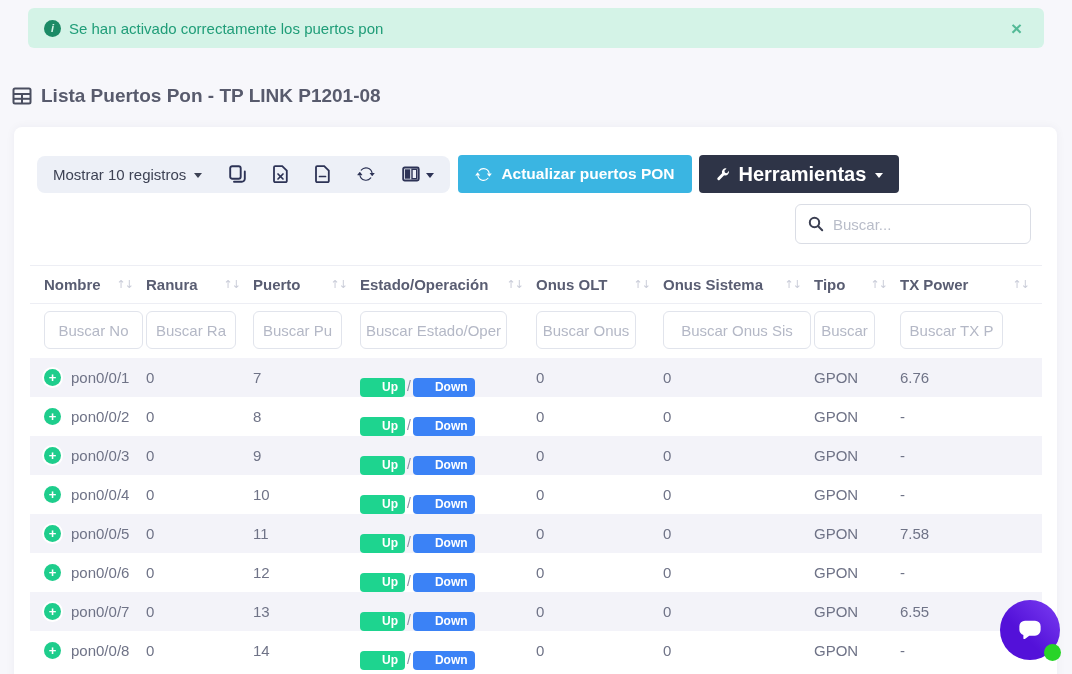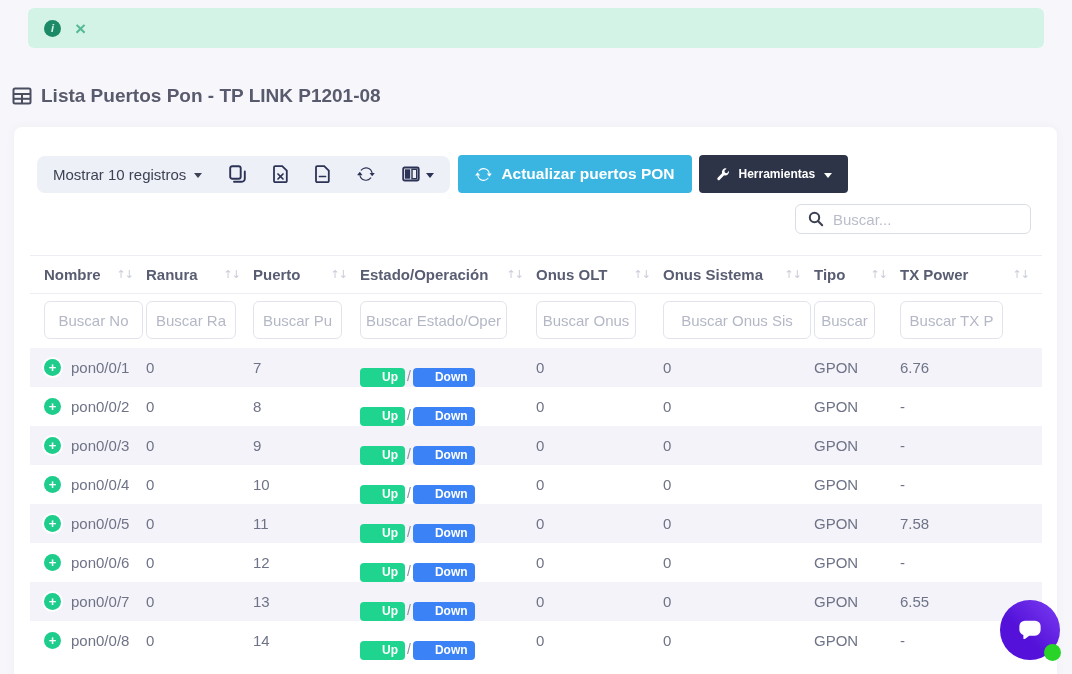--- a/index.html
+++ b/index.html
@@ -54,28 +54,28 @@
     border-top:5px solid currentColor; margin-top:2px;
   }
   .btn-cyan {
     margin-left:8px; height:38px; background:#3ab5e2; color:#ffffff; border-radius:4px;
     display:inline-flex; align-items:center; gap:9px; padding:0 17px;
     font-size:15.5px; font-weight:600;
   }
   .btn-dark {
     margin-left:7px; height:38px; background:#2e3447; color:#ffffff; border-radius:4px;
     display:inline-flex; align-items:center; gap:9px; padding:0 16px;
-    font-size:12px; font-weight:600;
+    font-size:20px; font-weight:600;
   }
   .btn-dark .caret { border-top-color:#ffffff; }
 
   
   .search-row { display:flex; justify-content:flex-end; margin:11px 26px 0 0; }
   .search-box {
-    width:236px; height:30px; border:1px solid #dadde5; border-radius:6px;
+    width:236px; height:40px; border:1px solid #dadde5; border-radius:6px;
     display:flex; align-items:center; padding:0 12px; background:#fff; gap:9px;
   }
   .search-box svg { color:#3b3f52; flex:0 0 auto; }
   .search-box input {
     border:none; width:100%; font-size:15px; color:#6f7387;
   }
   .search-box input::placeholder { color:#b9bdc9; }
 
   
   .table-wrap { margin:21px 15px 0 16px; }
@@ -134,20 +134,21 @@
   .chat .dot {
     position:absolute; right:-1px; bottom:-1px; width:17px; height:17px;
     border-radius:50%; background:#28d428;
   }
 </style>
 </head>
 <body>
 
 <div class="alert">
   <span class="info-ic">i</span>
+  <span class="msg">Se han activado correctamente los puertos pon</span>
   <button class="close">×</button>
 </div>
 
 <div class="page-title">
   <svg width="20" height="20" viewBox="0 0 20 20">
     <rect x="1.5" y="2.5" width="17" height="15" rx="1.5" fill="none" stroke="currentColor" stroke-width="2"></rect>
     <line x1="1.5" y1="8" x2="18.5" y2="8" stroke="currentColor" stroke-width="2"></line>
     <line x1="10" y1="8" x2="10" y2="17.5" stroke="currentColor" stroke-width="2"></line>
     <line x1="1.5" y1="12.8" x2="18.5" y2="12.8" stroke="currentColor" stroke-width="2"></line>
   </svg>

